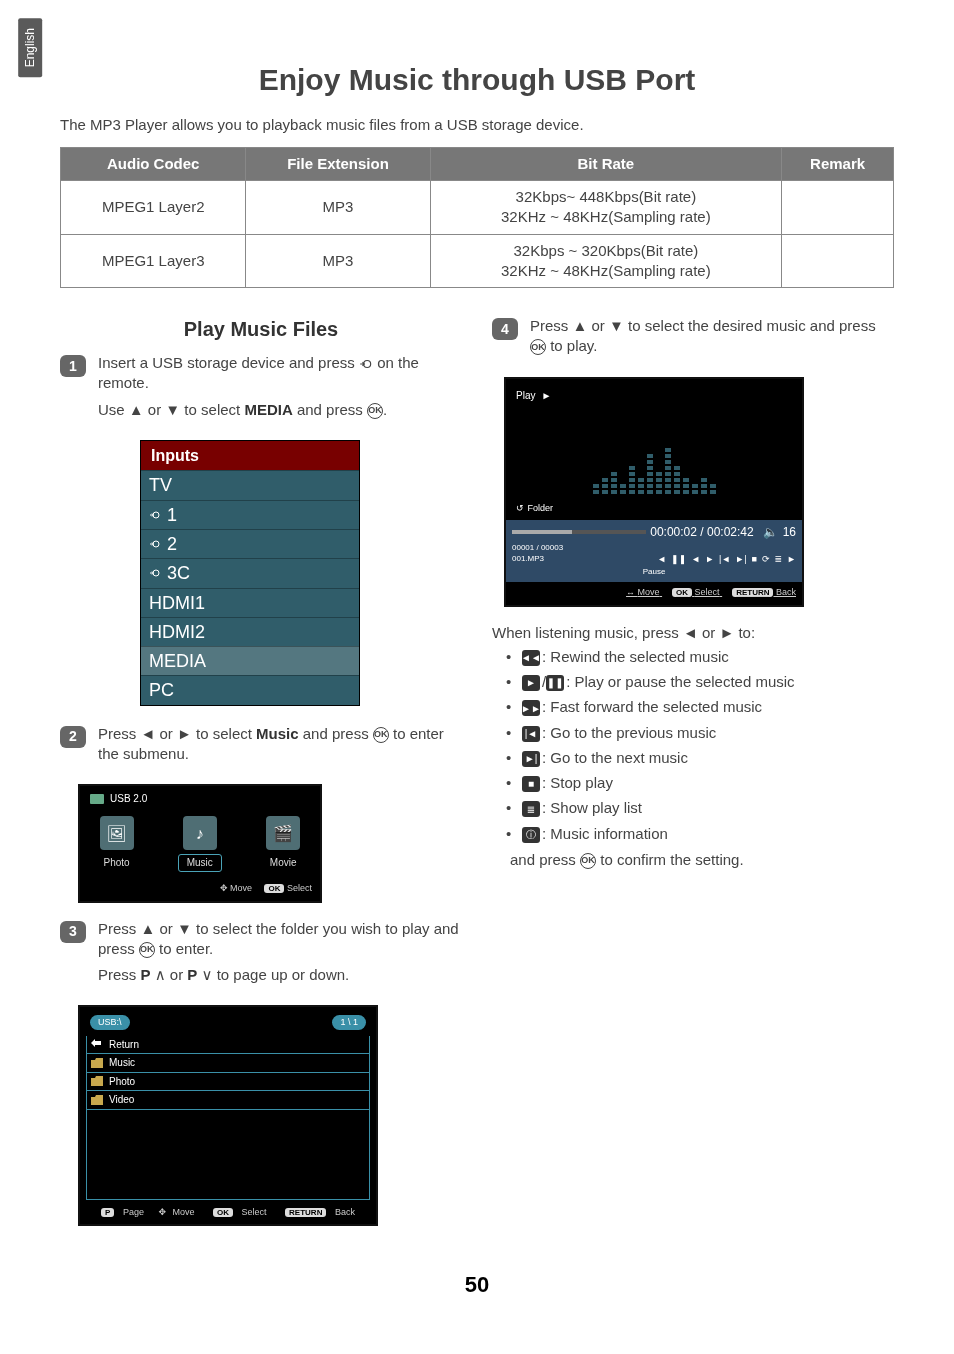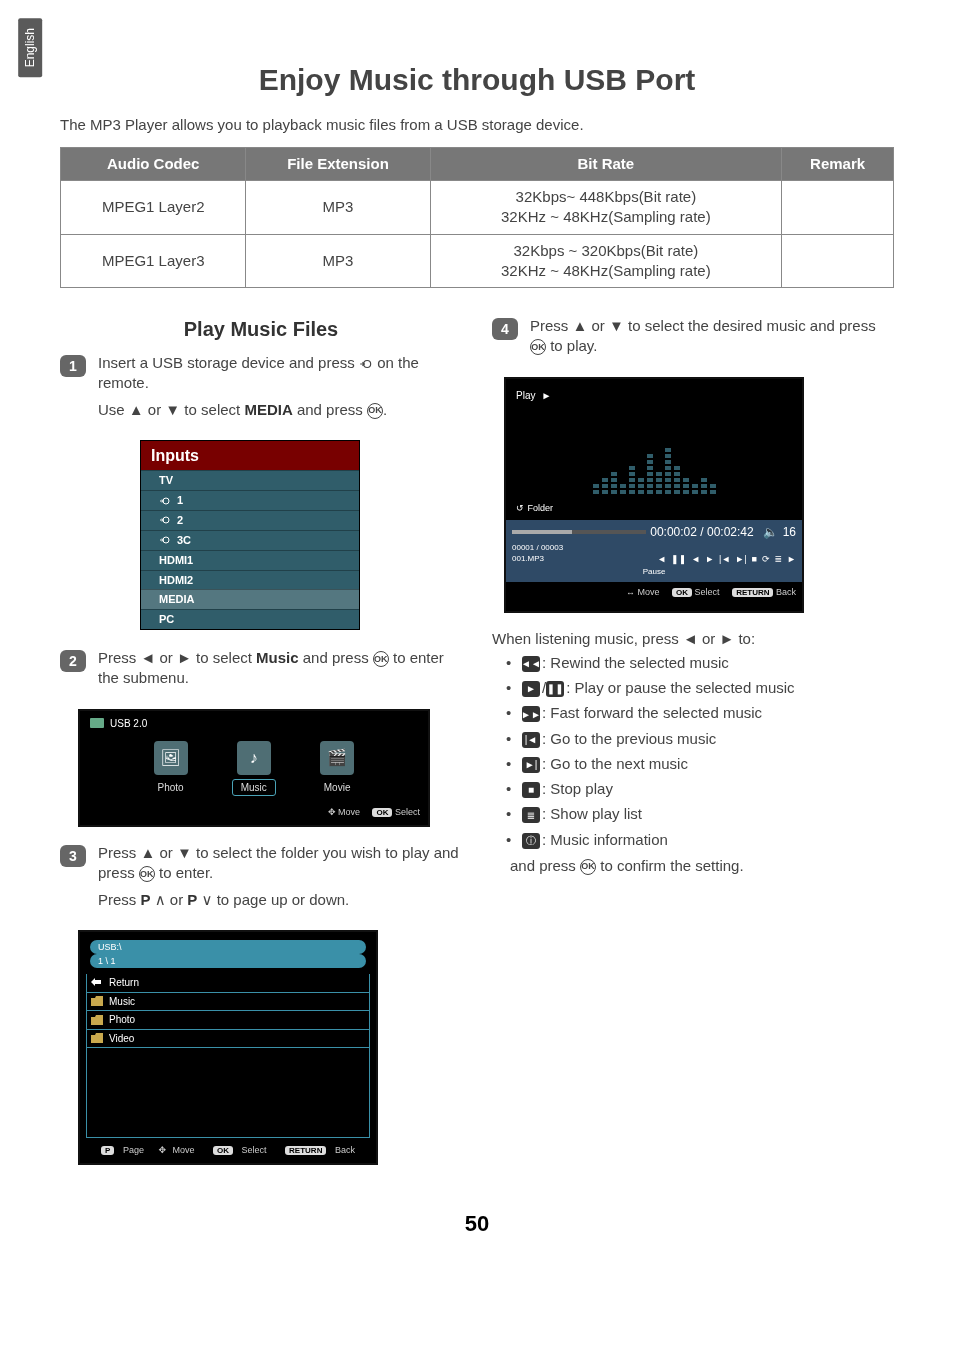--- a/index.html
+++ b/index.html
@@ -114,35 +114,34 @@
   .osd-inputs .hdr {
     background: #780000;
     color: #fff;
     font-weight: bold;
     padding: 4px 10px;
     font-size: 16px;
   }
   .osd-inputs .row {
     background: #305d6a;
     color: #fff;
-    padding: 2px 18px;
+    padding: 2px 8px;
     border-top: 1px solid rgba(0,0,0,0.3);
-    font-size: 11px;
+    font-size: 18px;
     display:flex;
     align-items:center;
     gap:6px;
-    font-weight:bold;
   }
   .osd-inputs .row.sel { background: #547780; }
   .av-icon {
     display:inline-block; width:12px; height:12px;
   }
   
   .osd-media {
-    width: 352px;
+    width: 244px;
     margin: 8px 0 16px 18px;
     background: #000;
     border: 2px solid #111;
     color: #fff;
     font-size: 10px;
   }
   .osd-media .topbar {
     padding: 6px 10px;
     display:flex; align-items:center; gap:6px;
   }
@@ -172,21 +171,21 @@
   
   .osd-folders {
     width: 300px;
     margin: 8px 0 16px 18px;
     background: #000;
     color:#fff;
     border:2px solid #111;
     font-size:10px;
     padding:6px;
   }
-  .osd-folders .bar { display:flex; justify-content:space-between; padding:2px 4px 6px;flex-direction:column;}
+  .osd-folders .bar { display:flex; justify-content:space-between; padding:2px 4px 6px;}
   .pill { background:#3a90a8; border-radius:10px; padding:1px 8px; font-size:9px; }
   .folder-row {
     display:flex; align-items:center; gap:6px;
     padding:2px 4px; font-size:10px;
     border:1px solid #3a90a8; border-top:none;
   }
   .folder-row:first-of-type { border-top:1px solid #3a90a8; }
   .folder-row.return svg, .folder-row svg { flex:0 0 auto; }
   .osd-folders .blank { height:90px; border:1px solid #3a90a8; border-top:none; }
   .osd-folders .hints { text-align:center; padding-top:6px; font-size:9px; color:#ccc; }
@@ -223,21 +222,21 @@
   }
   .progress .track {
     flex:1; height:4px; background:#555; position:relative;
   }
   .progress .track .fill { position:absolute; left:0; top:0; bottom:0; width:45%; background:#aaa; }
   .ctrlbar .status {
     display:flex; justify-content:space-between; align-items:flex-end;
     font-size:8px; padding-top:3px;
   }
   .ctrlbar .icons { display:flex; gap:5px; font-size:9px; }
-  .osd-play .hints { text-align:right; padding:4px 6px 12px; font-size:9px; color:#ccc; }
+  .osd-play .hints { text-align:right; padding:4px 6px 6px; font-size:9px; color:#ccc;text-decoration:underline; }
   
   ul.actions {
     list-style: none;
     padding-left: 18px;
     margin-top: 4px;
   }
   ul.actions > li {
     position: relative;
     padding-left: 12px;
     margin-bottom: 5px;

